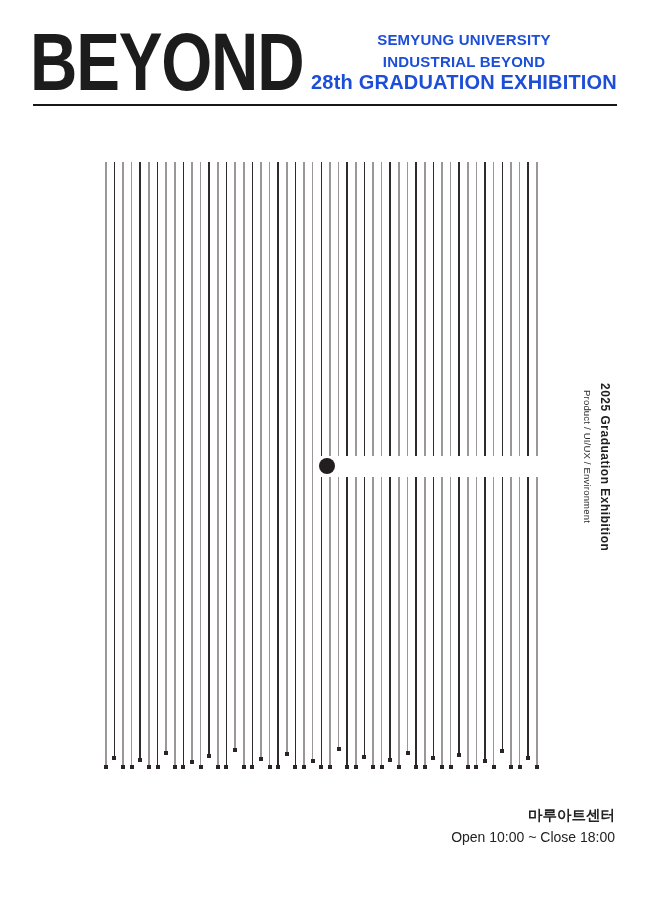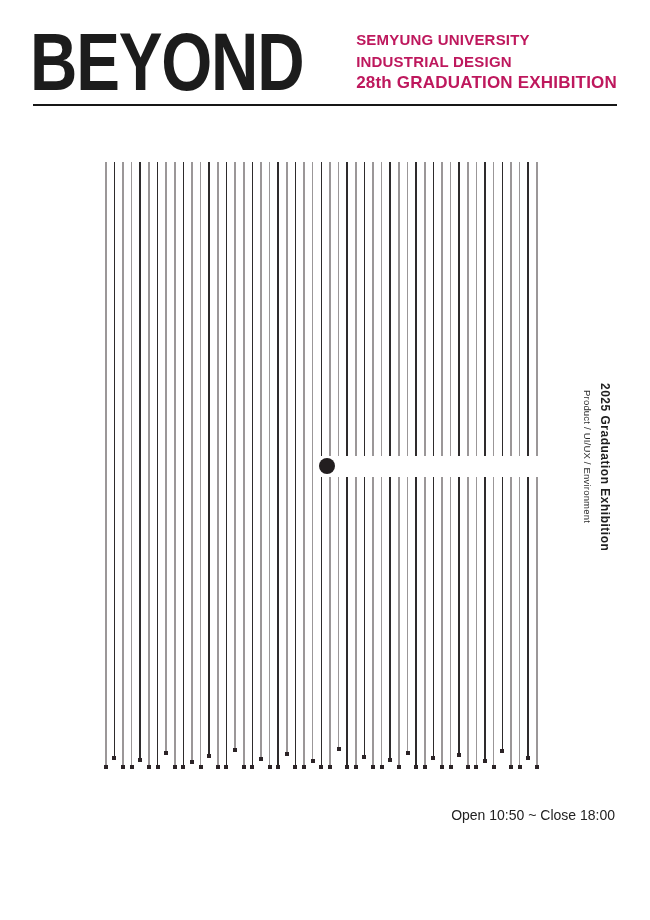--- a/index.html
+++ b/index.html
@@ -22,32 +22,32 @@
     line-height: 1;
     letter-spacing: -1.5px;
     color: #1c1c1c;
     transform: scaleX(0.81);
     transform-origin: left top;
     white-space: nowrap;
   }
   .header-right {
     position: absolute;
     right: 33px; top: 29px;
-    text-align: left;
-    color: #be185d;
+    text-align: center;
+    color: #1d4ed8;
   }
   .header-right .hl {
     font-size: 15px;
     font-weight: 600;
     line-height: 21.5px;
     letter-spacing: 0.2px;
     white-space: nowrap;
   }
   .header-right .hl.big {
-    font-size: 17px;
+    font-size: 20px;
   }
   .header-rule {
     position: absolute;
     left: 33px; top: 104px;
     width: 584px; height: 2px;
     background: #171717;
   }
   
   .line-field { position: absolute; left: 0; top: 0; width: 650px; height: 920px; }
   .vline { position: absolute; width: 1.6px; }
@@ -98,21 +98,21 @@
 </style>
 </head>
 <body>
 
 <div class="poster">
 
   <div class="logo">BEYOND</div>
 
   <div class="header-right">
     <div class="hl">SEMYUNG UNIVERSITY</div>
-    <div class="hl">INDUSTRIAL DESIGN</div>
+    <div class="hl">INDUSTRIAL BEYOND</div>
     <div class="hl big">28th GRADUATION EXHIBITION</div>
   </div>
 
   <div class="header-rule"></div>
 
   <div class="line-field">
       <div class="vline" style="left: 105px; top: 162px; height: 603px; width: 1.6px; background: rgb(155, 151, 152);"></div>
       <div class="cap" style="left: 103.8px; top: 765px; width: 4px; height: 4px; background: rgb(43, 35, 38);"></div>
       <div class="vline" style="left: 113.62px; top: 162px; height: 594px; width: 1.6px; background: rgb(46, 43, 44);"></div>
       <div class="cap" style="left: 112.42px; top: 756px; width: 4px; height: 4px; background: rgb(43, 35, 38);"></div>
@@ -243,16 +243,17 @@
     </div>
 
   <div class="center-dot" style="left: 319px; top: 458px; width: 16px; height: 16px; background: rgb(34, 30, 31);"></div>
 
   <div class="side-text">
     <div class="side-title">2025 Graduation Exhibition</div>
     <div class="side-subtitle">Product / UI/UX / Environment</div>
   </div>
 
   <div class="footer">
-    <div class="fl">Open 10:50 ~ Close 18:00</div>
+    <div class="fl bold">마루아트센터</div>
+    <div class="fl">Open 10:00 ~ Close 18:00</div>
   </div>
 
 </div>
 
 </body></html>

